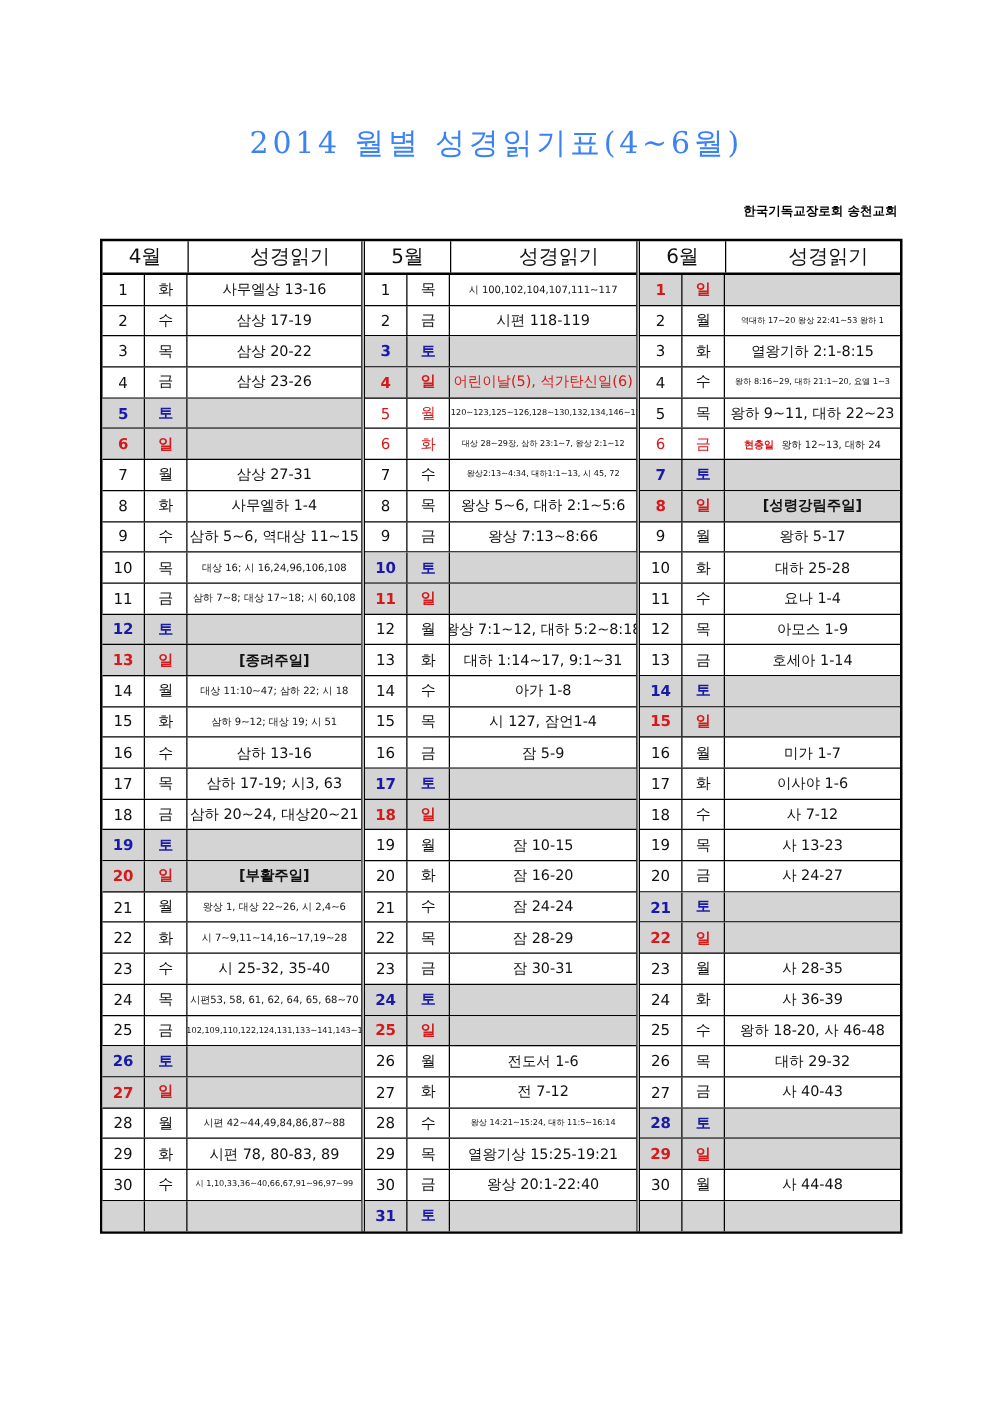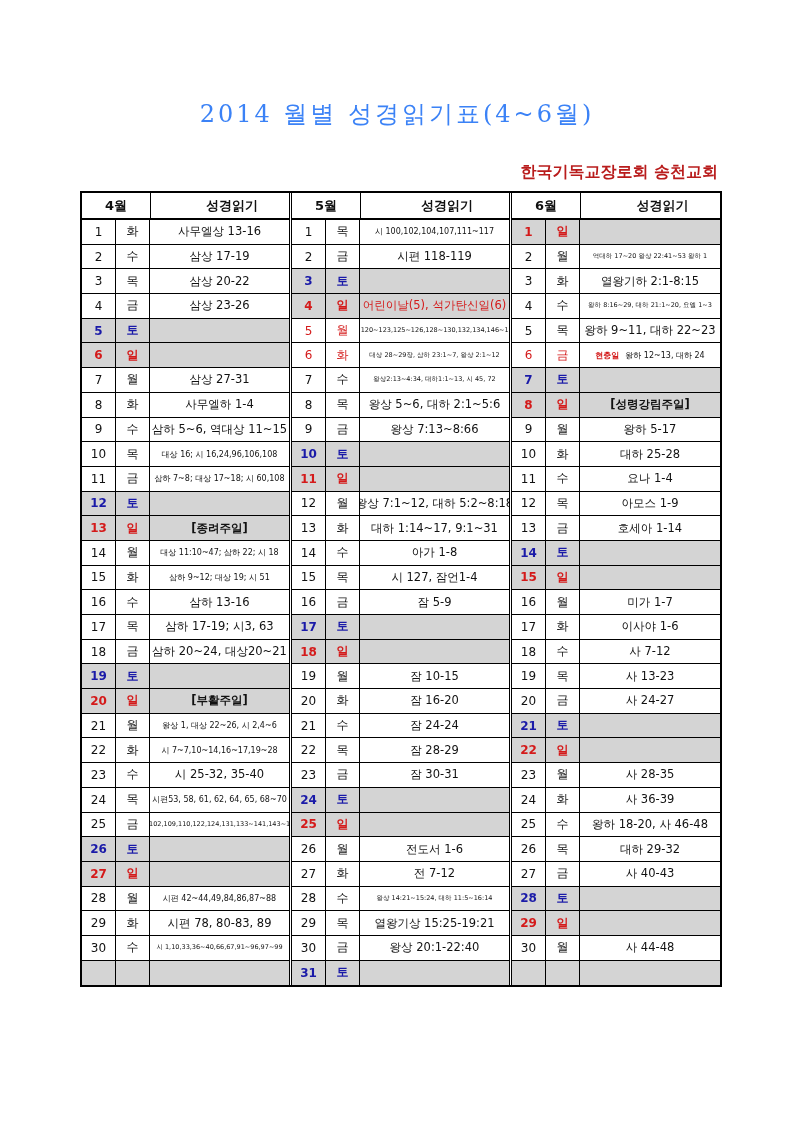--- a/index.html
+++ b/index.html
@@ -1,27 +1,27 @@
 <!DOCTYPE html>
 <html><head>
 <meta charset="utf-8">
 <style>
   html, body { margin:0; padding:0; background:#ffffff; }
   body { width:794px; height:1123px; position:relative; font-family:"DejaVu Sans", sans-serif; color:#111; }
   .title { position:absolute; top:98px; left:0; width:794px; text-align:center; font-size:24px; letter-spacing:3px; font-family:"DejaVu Serif", serif; color:#3b82f6; }
-  .org { position:absolute; top:162px; right:76px; font-size:16px; font-weight:bold; color:#b91c1c; }
+  .org { position:absolute; top:162px; right:76px; font-size:10px; font-weight:bold; color:#000000; }
   .grid { position:absolute; top:191px; left:80px; width:642px; border:2px solid #000; display:flex; box-sizing:border-box; }
   .month { display:flex; flex-direction:column; border-right:3px double #000; box-sizing:border-box; }
   .month:last-child { border-right:none; }
   .month.m4 { width:210px; }
   .month.m5 { width:220px; }
   .month.m6 { width:208px; }
   .row { display:flex; height:24.7px; border-bottom:1px solid #000; box-sizing:border-box; }
   .row:last-child { border-bottom:none; }
-  .row.head { height:27px; border-bottom:2px solid #000; font-weight:bold; font-size:13px;gap:24px; }
+  .row.head { height:27px; border-bottom:2px solid #000; font-weight:normal; font-size:16px;gap:24px; }
   .row.head .mh { width:68px; border-right:1px solid #000; display:flex; align-items:center; justify-content:center; }
   .row.head .rh { flex:1; display:flex; align-items:center; justify-content:center; }
   .c { display:flex; align-items:center; justify-content:center; box-sizing:border-box; }
   .c.d { width:34px; border-right:1px solid #000; font-size:12px; }
   .c.w { width:34px; border-right:1px solid #000; font-size:12px; }
   .c.r { flex:1; font-size:11.5px; white-space:nowrap; overflow:hidden; }
   .row.gray { background:#d4d4d4; }
   .row.sat .d, .row.sat .w { color:#1a1aa8; font-weight:bold; }
   .row.sun .d, .row.sun .w { color:#d41a1a; font-weight:bold; }
   .row.holiday .d, .row.holiday .w { color:#d41a1a; }
@@ -144,21 +144,21 @@
         <div class="c r bold">[부활주일]</div>
       </div>
       <div class="row">
         <div class="c d">21</div>
         <div class="c w">월</div>
         <div class="c r small">왕상 1, 대상 22~26, 시 2,4~6</div>
       </div>
       <div class="row">
         <div class="c d">22</div>
         <div class="c w">화</div>
-        <div class="c r small">시 7~7,10~14,16~17,19~28</div>
+        <div class="c r small">시 7~9,11~14,16~17,19~28</div>
       </div>
       <div class="row">
         <div class="c d">23</div>
         <div class="c w">수</div>
         <div class="c r">시 25-32, 35-40</div>
       </div>
       <div class="row">
         <div class="c d">24</div>
         <div class="c w">목</div>
         <div class="c r small">시편53, 58, 61, 62, 64, 65, 68~70</div>

